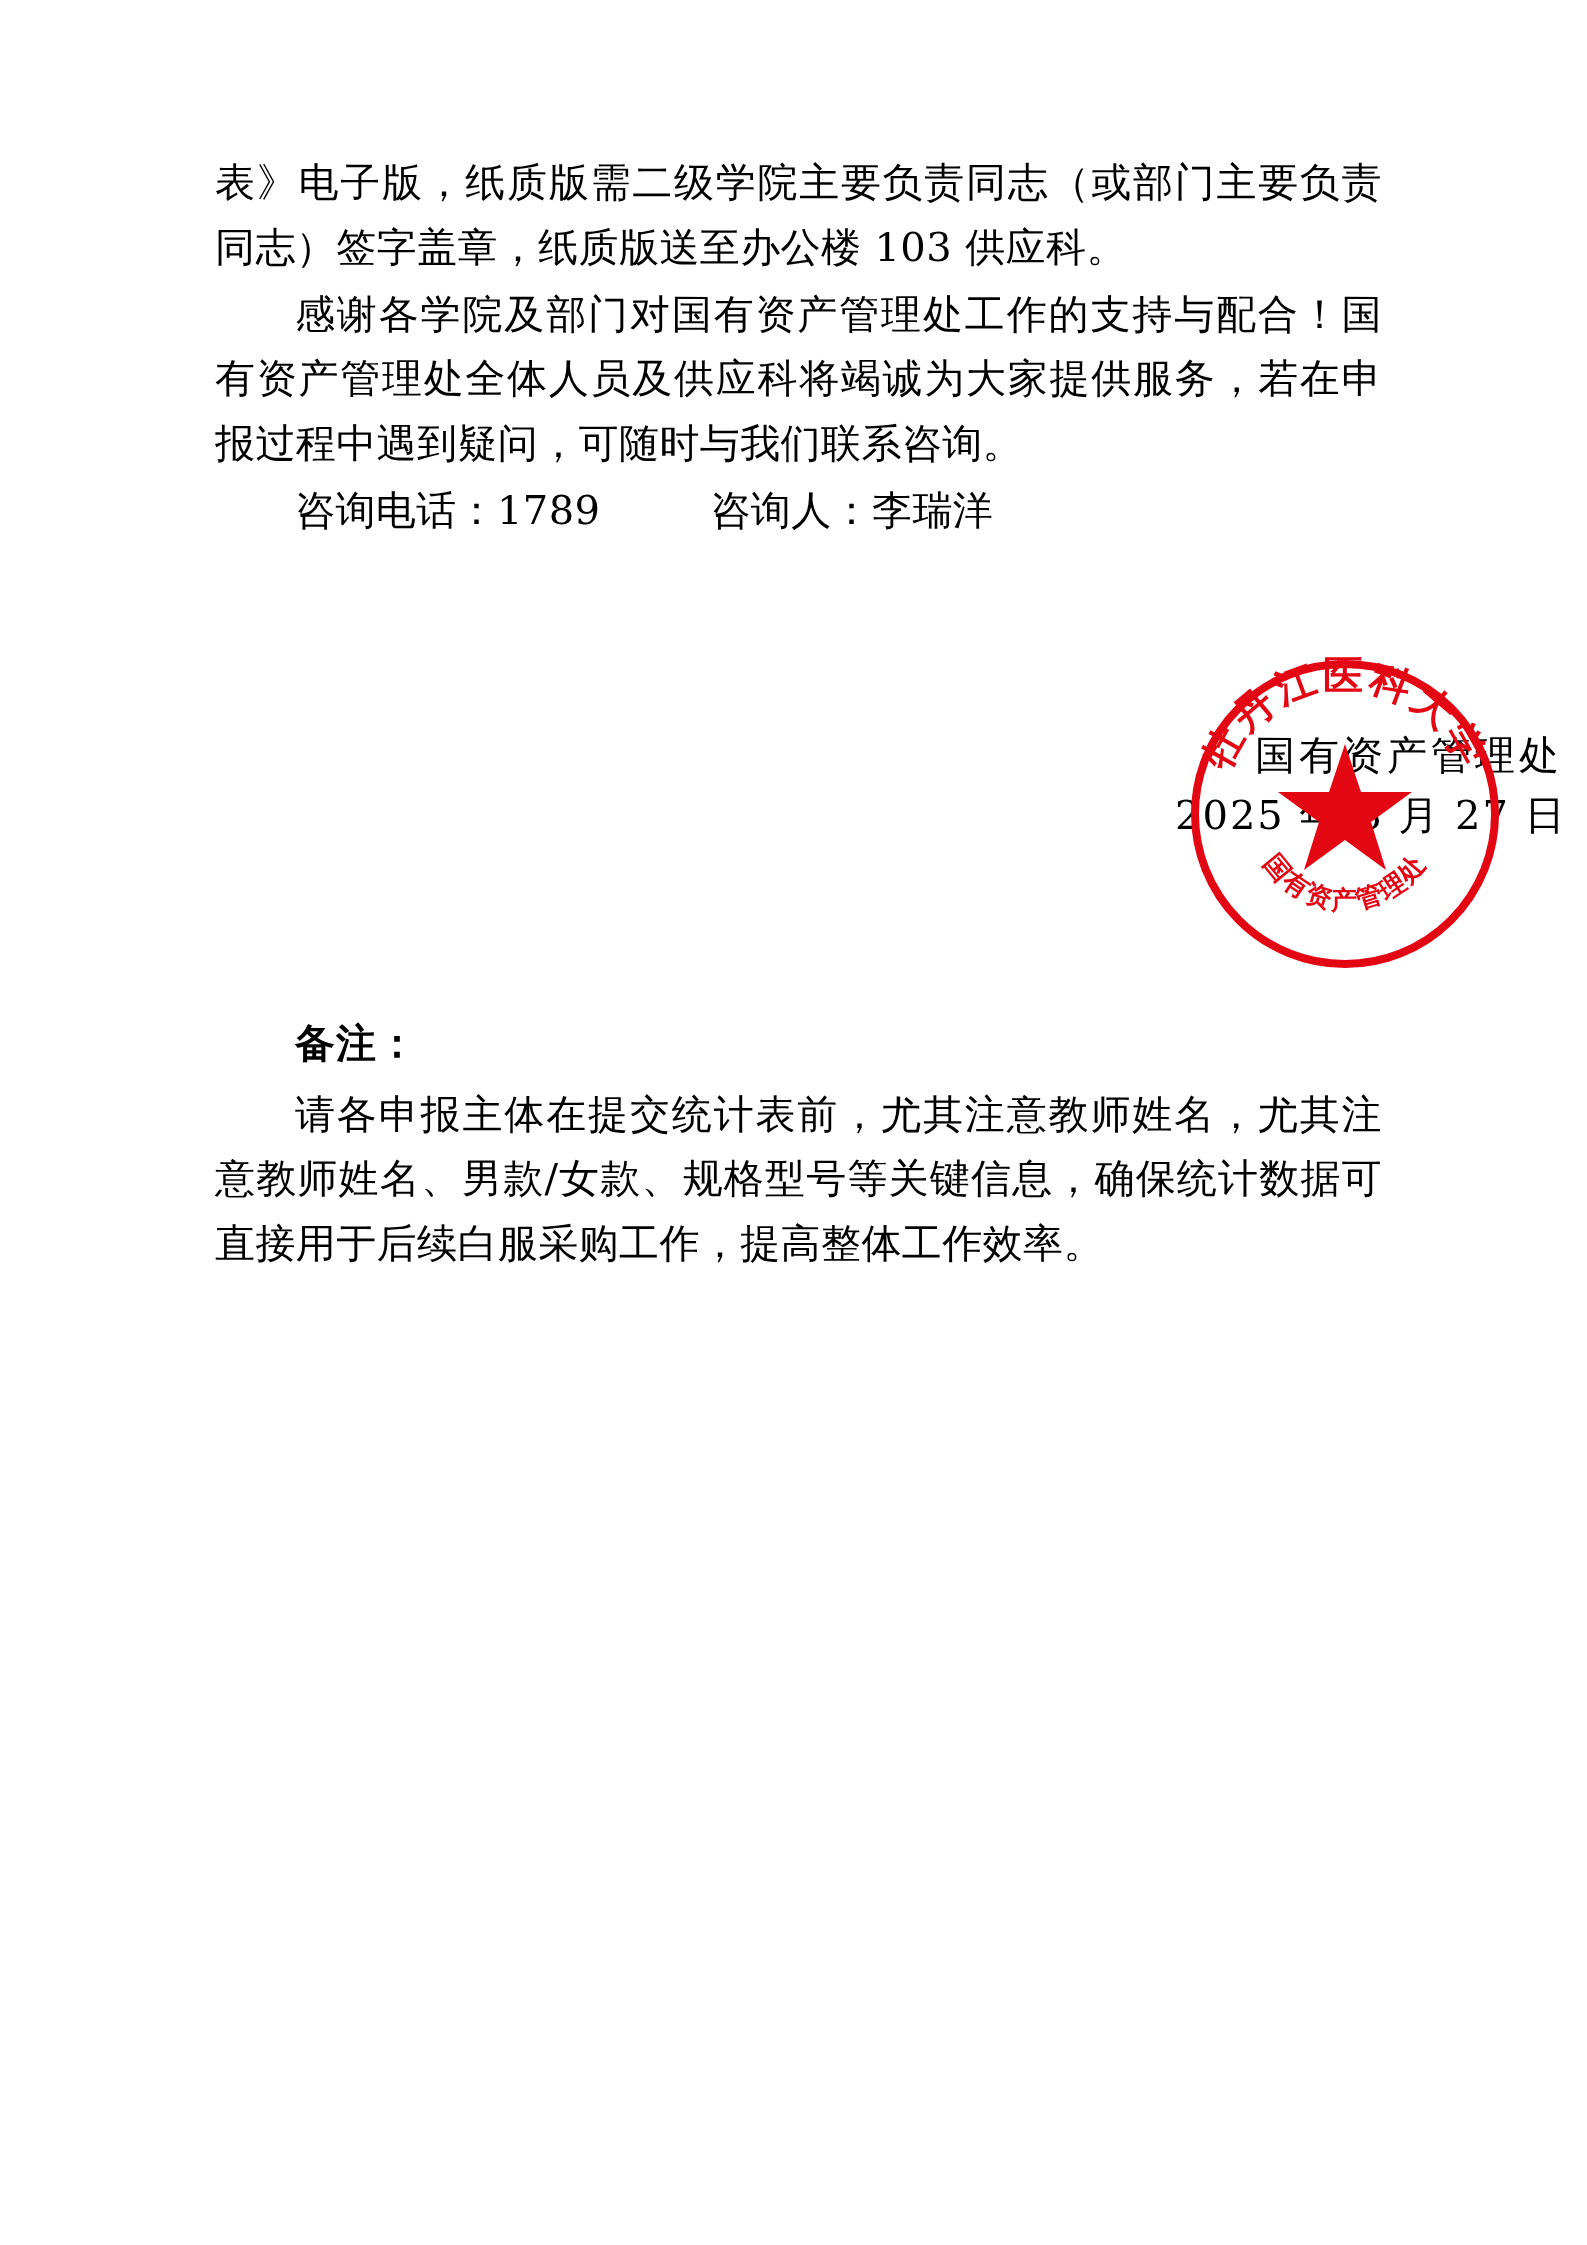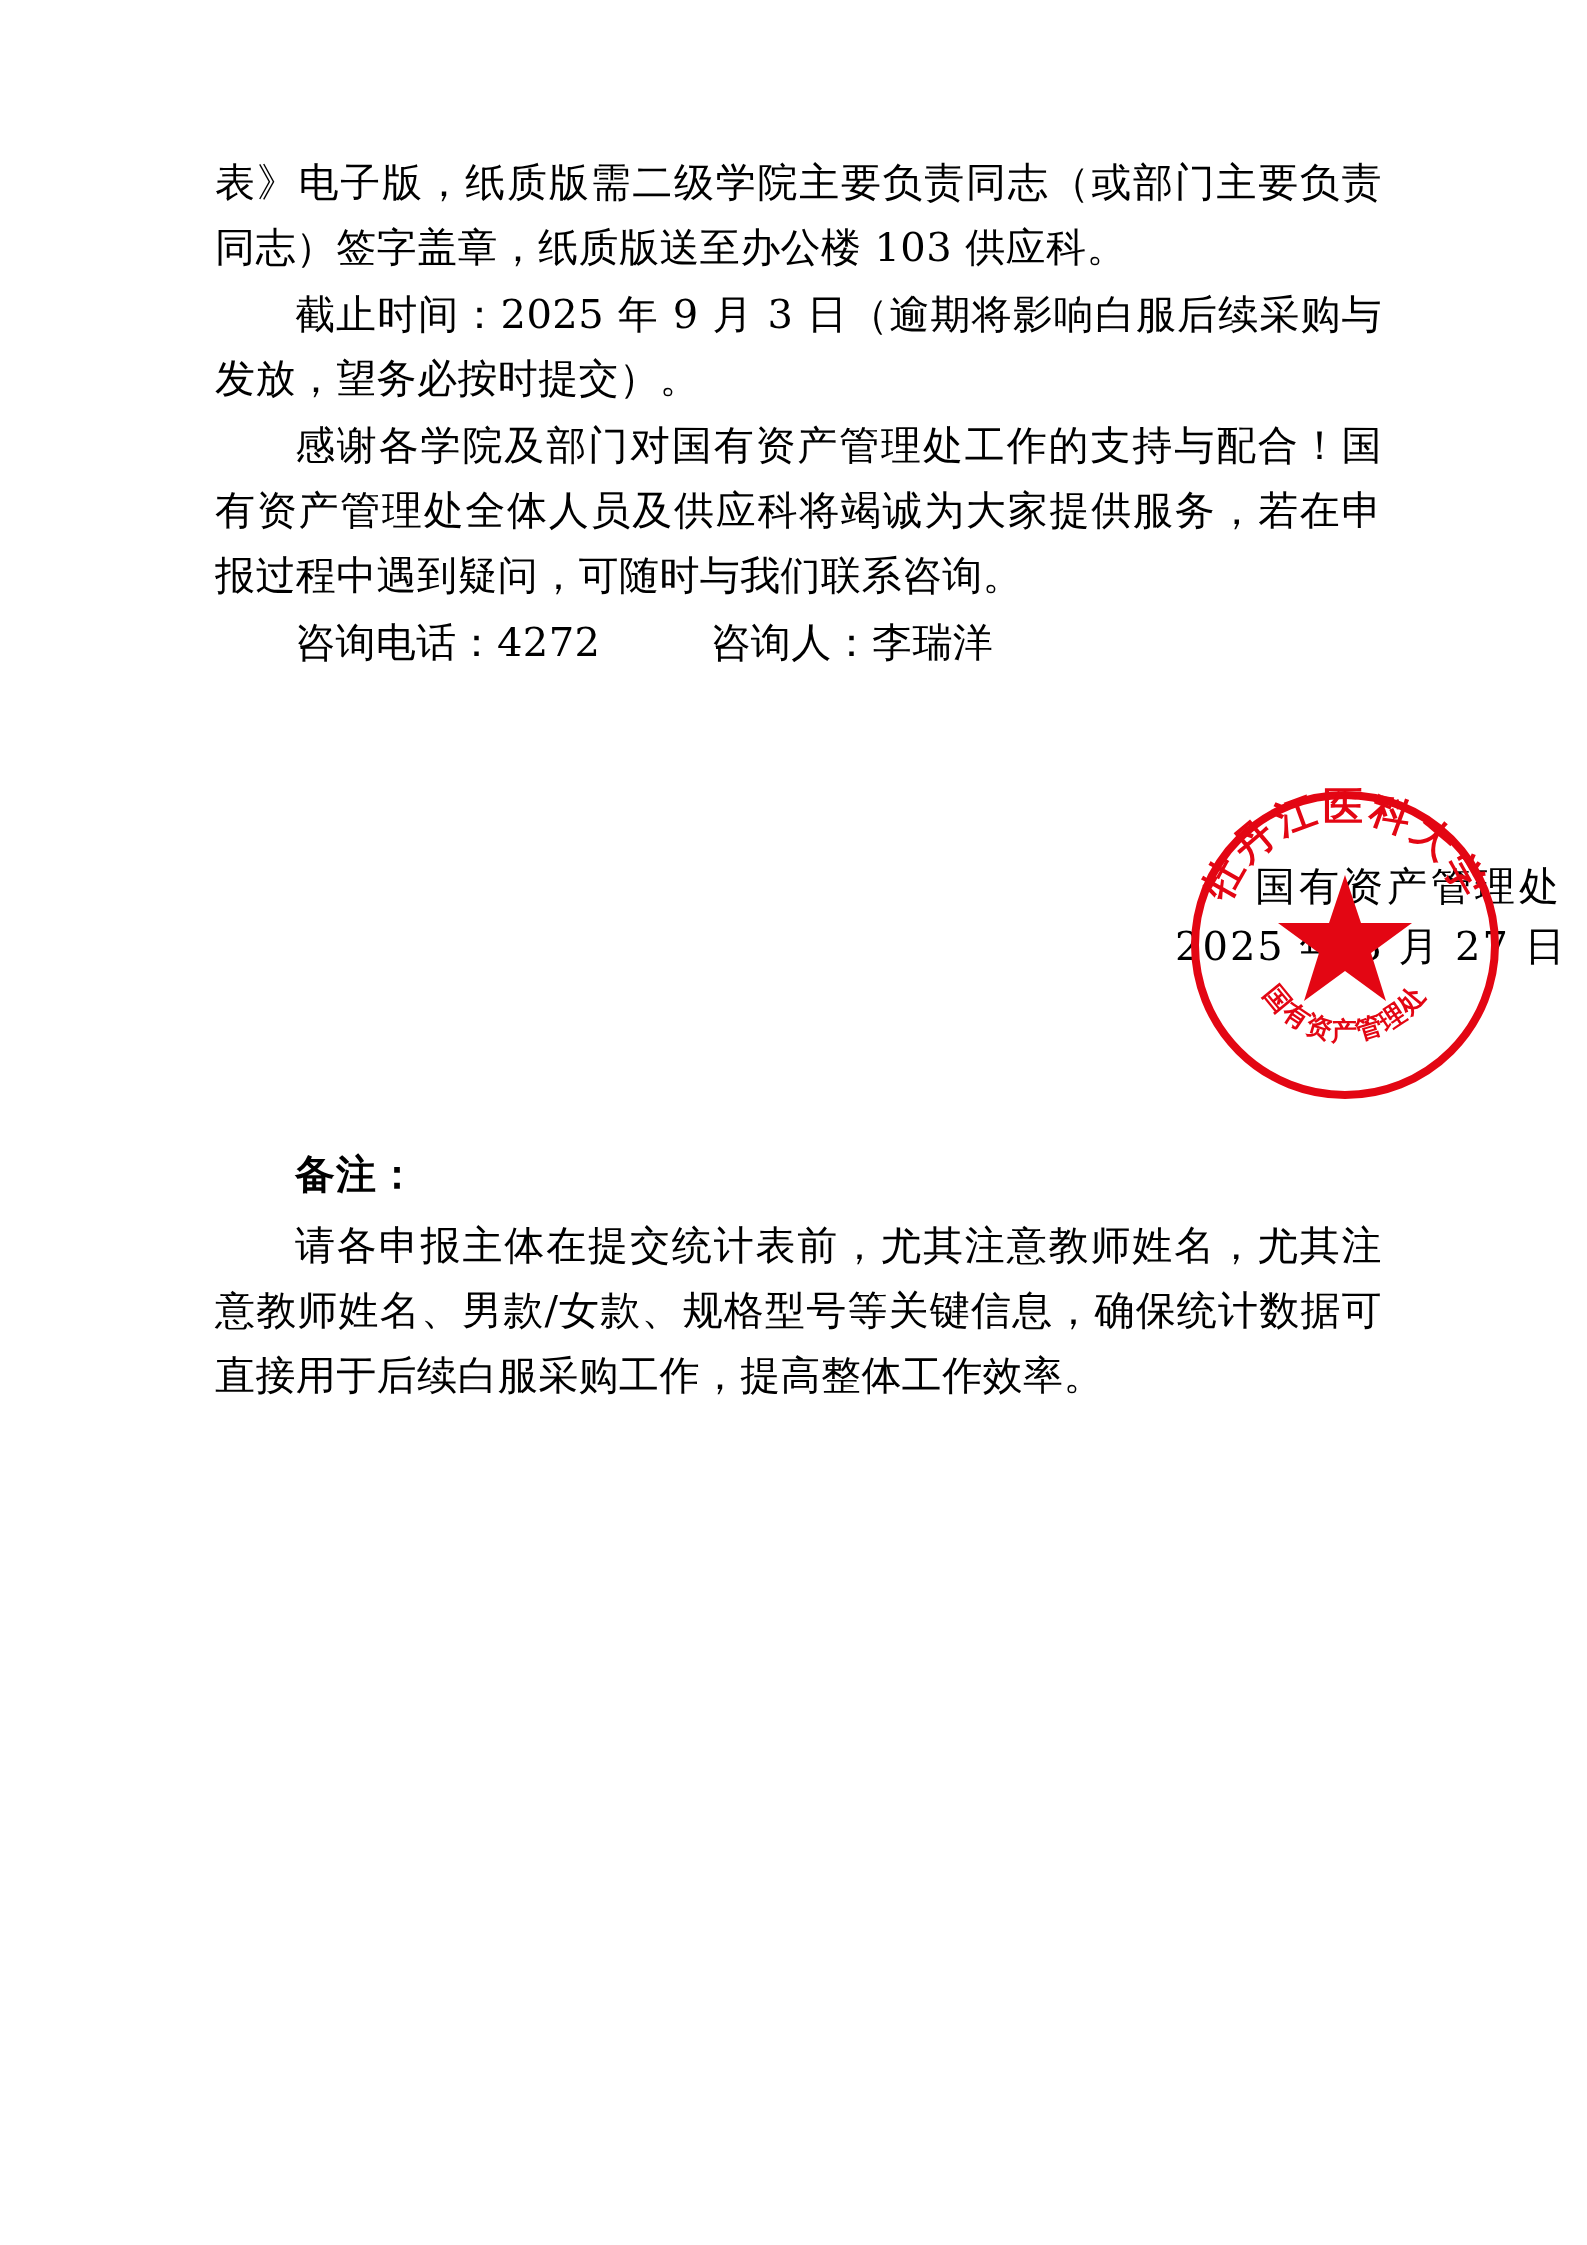--- a/index.html
+++ b/index.html
@@ -95,26 +95,25 @@
 </head>
 <body>
 
 <div class="page">
 
   <div class="body-text">
 
     <p class="para">表》电子版，纸质版需二级学院主要负责同志（或部门主要负责同志）签字盖章，纸质版送至办公楼 103 供应科。</p>
 
 
-    <p class="para indent">截止时间：2025 年 9 月 3 日（逾期将影响白服后续采购与发放，望务必按时提交）。</p>
 
 
     <p class="para indent">感谢各学院及部门对国有资产管理处工作的支持与配合！国有资产管理处全体人员及供应科将竭诚为大家提供服务，若在申报过程中遇到疑问，可随时与我们联系咨询。</p>
 
-    <p class="para contact-line"><span>咨询电话：4272</span><span class="contact-gap"></span><span>咨询人：李瑞洋</span></p>
+    <p class="para contact-line"><span>咨询电话：1789</span><span class="contact-gap"></span><span>咨询人：李瑞洋</span></p>
 
     <div class="signature-block">
 
       <svg class="stamp" viewBox="0 0 330 330">
         <defs>
           <path id="arcTop" d="M 40,165 A 125,125 0 0 1 290,165"></path>
           <path id="arcBottom" d="M 70,165 A 95,95 0 0 0 260,165"></path>
         </defs>
         <circle cx="165" cy="165" r="150" fill="none" stroke="#e30613" stroke-width="8"></circle>
         <polygon points="165,95 181,143 232,143 191,173 206,221 165,191 124,221 139,173 98,143 149,143" fill="#e30613"></polygon>

